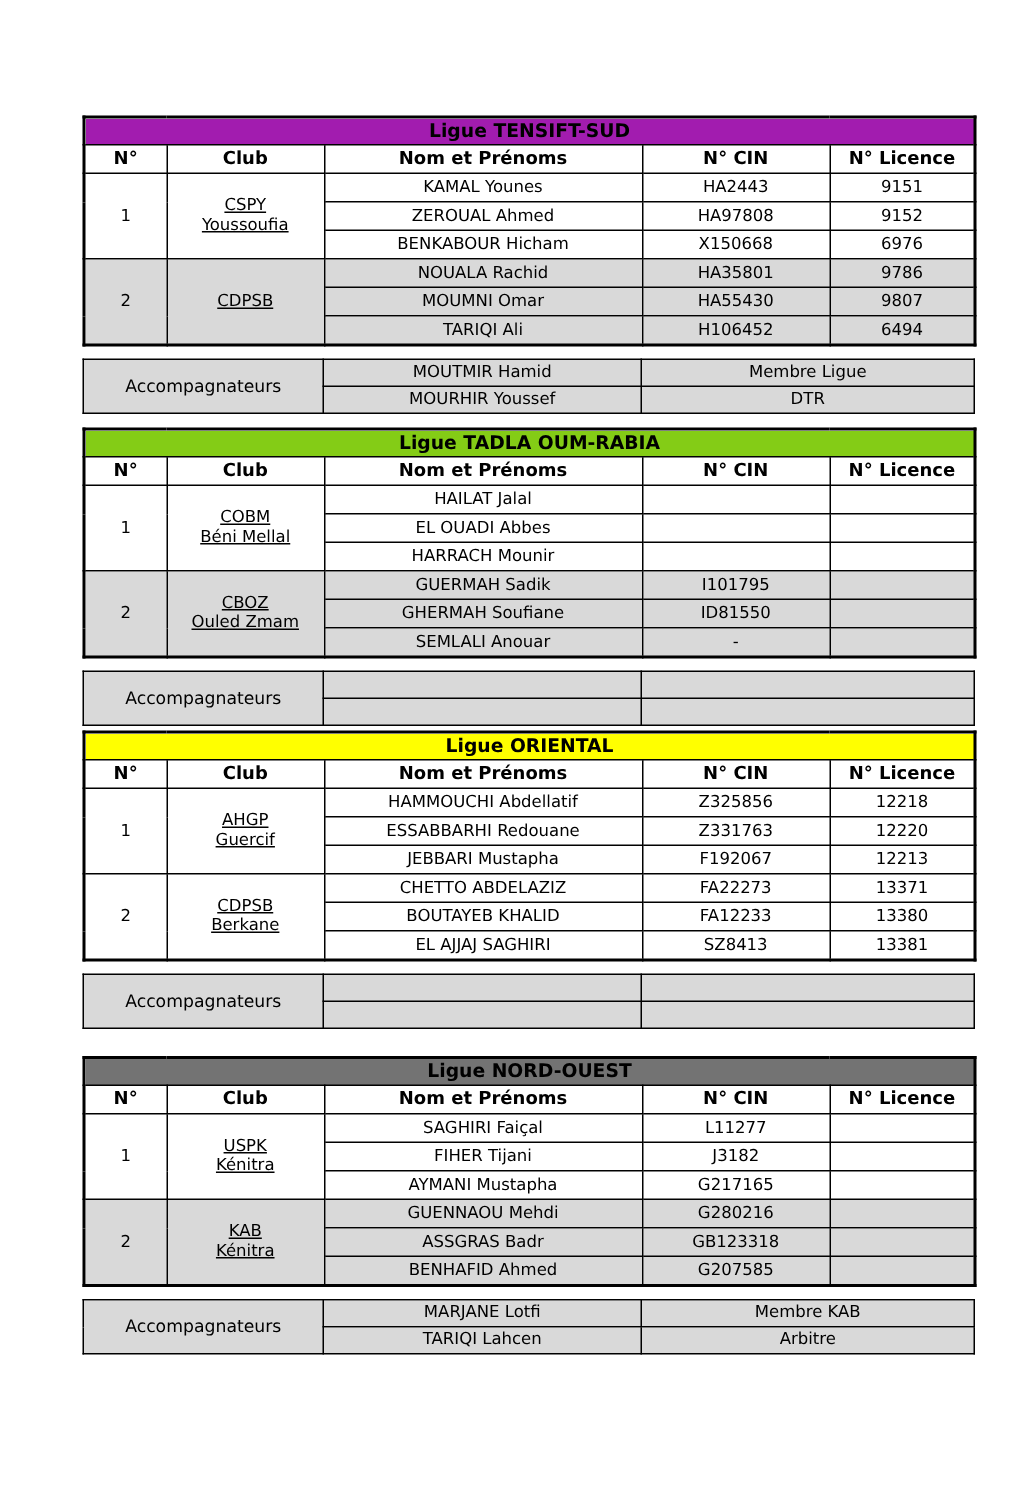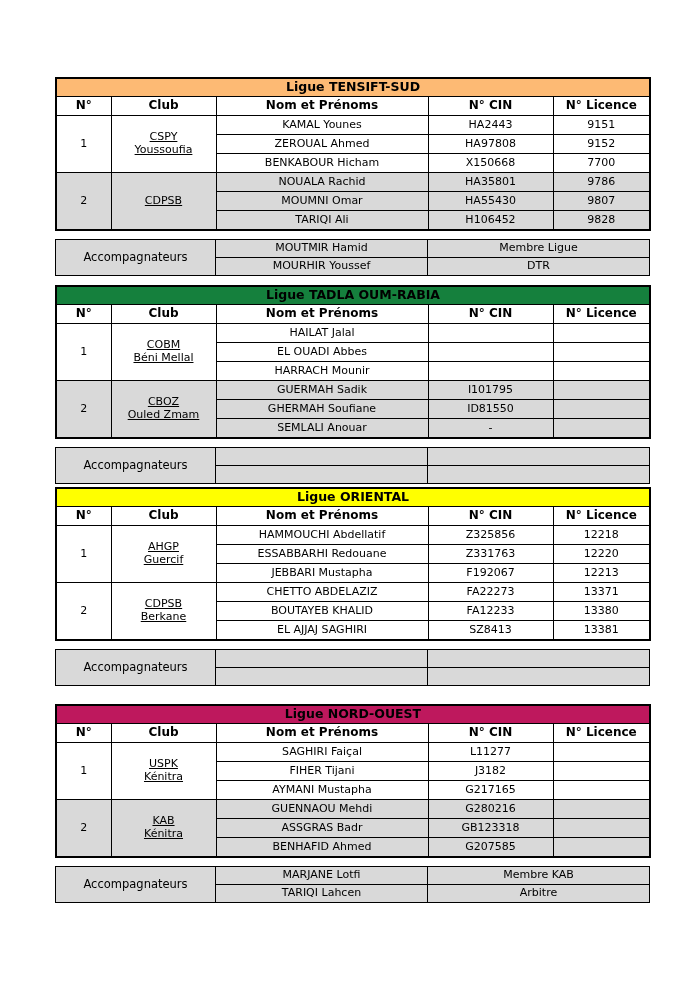--- a/index.html
+++ b/index.html
@@ -69,21 +69,21 @@
       <table class="league-table">
         <colgroup>
           <col style="width: 55px;">
           <col style="width: 105px;">
           <col style="width: 212px;">
           <col style="width: 125px;">
           <col style="width: 97px;">
         </colgroup>
         <tbody>
           <tr>
-            <td class="title-cell" colspan="5" style="background: #fdba74;">Ligue TENSIFT-SUD</td>
+            <td class="title-cell" colspan="5" style="background: #a21caf;">Ligue TENSIFT-SUD</td>
           </tr>
           <tr class="header-row">
             <td>N°</td>
             <td>Club</td>
             <td>Nom et Prénoms</td>
             <td>N° CIN</td>
             <td>N° Licence</td>
           </tr>
           <tr class="player-row">
             <td rowspan="3">1</td>
@@ -96,40 +96,40 @@
             <td>9151</td>
           </tr>
           <tr class="player-row">
             <td>ZEROUAL Ahmed</td>
             <td>HA97808</td>
             <td>9152</td>
           </tr>
           <tr class="player-row">
             <td>BENKABOUR Hicham</td>
             <td>X150668</td>
-            <td>7700</td>
+            <td>6976</td>
           </tr>
           <tr class="player-row">
             <td rowspan="3" class="shaded">2</td>
             <td class="club-cell shaded" rowspan="3">
               <span class="club-line">CDPSB</span>
             </td>
             <td class="shaded">NOUALA Rachid</td>
             <td class="shaded">HA35801</td>
             <td class="shaded">9786</td>
           </tr>
           <tr class="player-row">
             <td class="shaded">MOUMNI Omar</td>
             <td class="shaded">HA55430</td>
             <td class="shaded">9807</td>
           </tr>
           <tr class="player-row">
             <td class="shaded">TARIQI Ali</td>
             <td class="shaded">H106452</td>
-            <td class="shaded">9828</td>
+            <td class="shaded">6494</td>
           </tr>
         </tbody>
       </table>
       <table class="acc-table">
         <colgroup>
           <col style="width: 160px;">
           <col style="width: 212px;">
           <col style="width: 222px;">
         </colgroup>
         <tbody>
@@ -149,21 +149,21 @@
       <table class="league-table">
         <colgroup>
           <col style="width: 55px;">
           <col style="width: 105px;">
           <col style="width: 212px;">
           <col style="width: 125px;">
           <col style="width: 97px;">
         </colgroup>
         <tbody>
           <tr>
-            <td class="title-cell" colspan="5" style="background: #15803d;">Ligue TADLA OUM-RABIA</td>
+            <td class="title-cell" colspan="5" style="background: #84cc16;">Ligue TADLA OUM-RABIA</td>
           </tr>
           <tr class="header-row">
             <td>N°</td>
             <td>Club</td>
             <td>Nom et Prénoms</td>
             <td>N° CIN</td>
             <td>N° Licence</td>
           </tr>
           <tr class="player-row">
             <td rowspan="3">1</td>
@@ -311,21 +311,21 @@
       <table class="league-table">
         <colgroup>
           <col style="width: 55px;">
           <col style="width: 105px;">
           <col style="width: 212px;">
           <col style="width: 125px;">
           <col style="width: 97px;">
         </colgroup>
         <tbody>
           <tr>
-            <td class="title-cell" colspan="5" style="background: #be185d; margin-left: 43px;">Ligue NORD-OUEST</td>
+            <td class="title-cell" colspan="5" style="background: #737373; margin-left: 43px;">Ligue NORD-OUEST</td>
           </tr>
           <tr class="header-row">
             <td>N°</td>
             <td>Club</td>
             <td>Nom et Prénoms</td>
             <td>N° CIN</td>
             <td>N° Licence</td>
           </tr>
           <tr class="player-row">
             <td rowspan="3">1</td>

